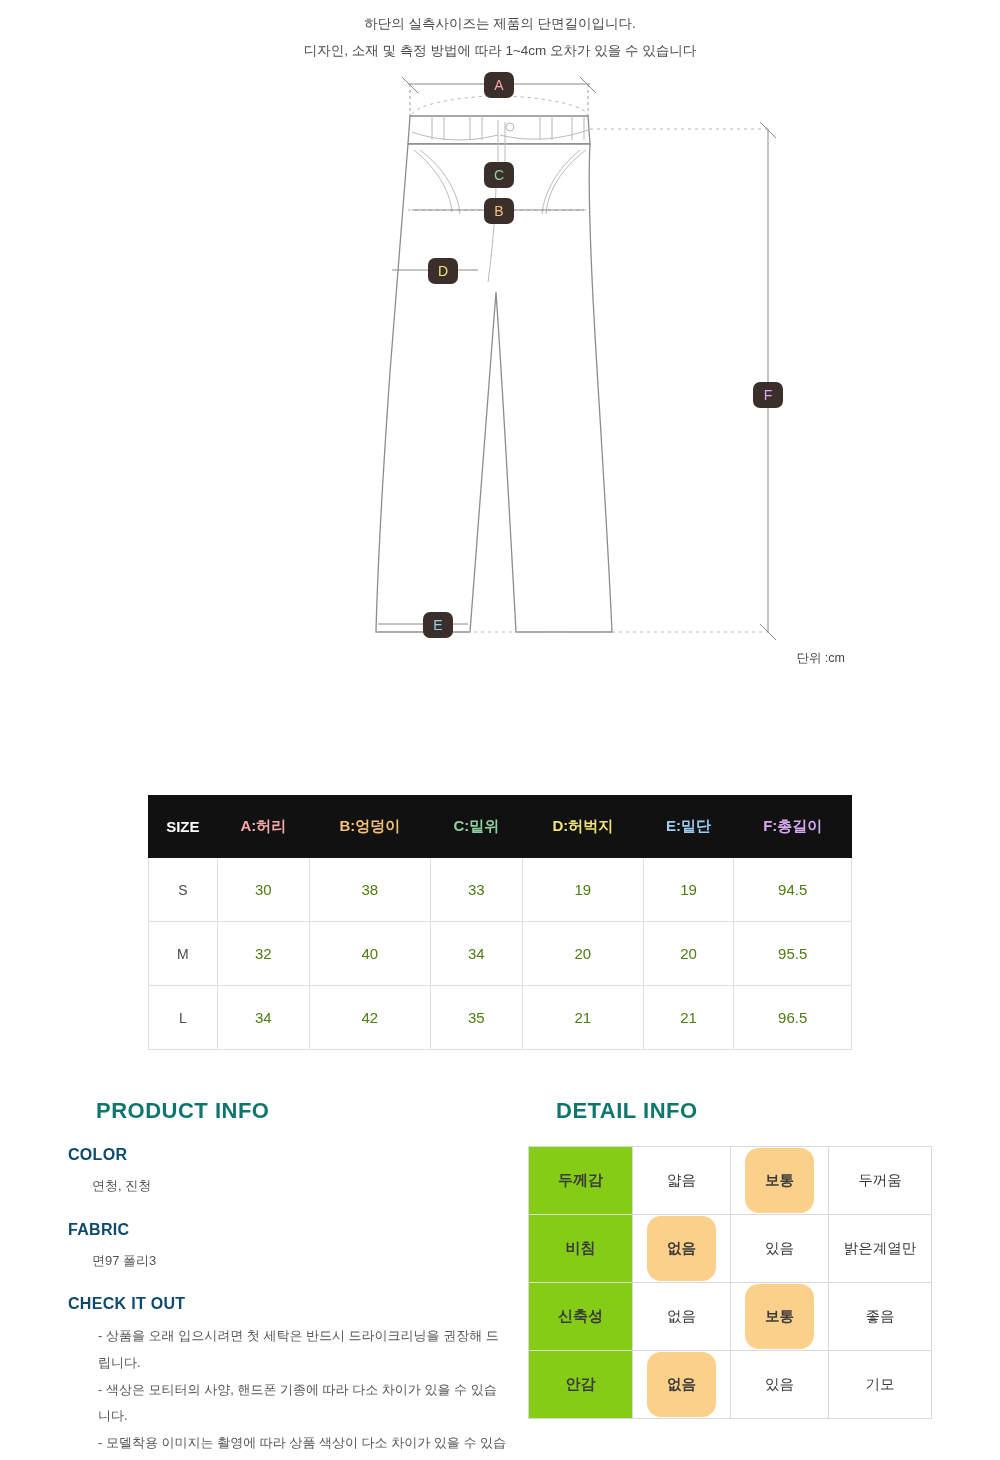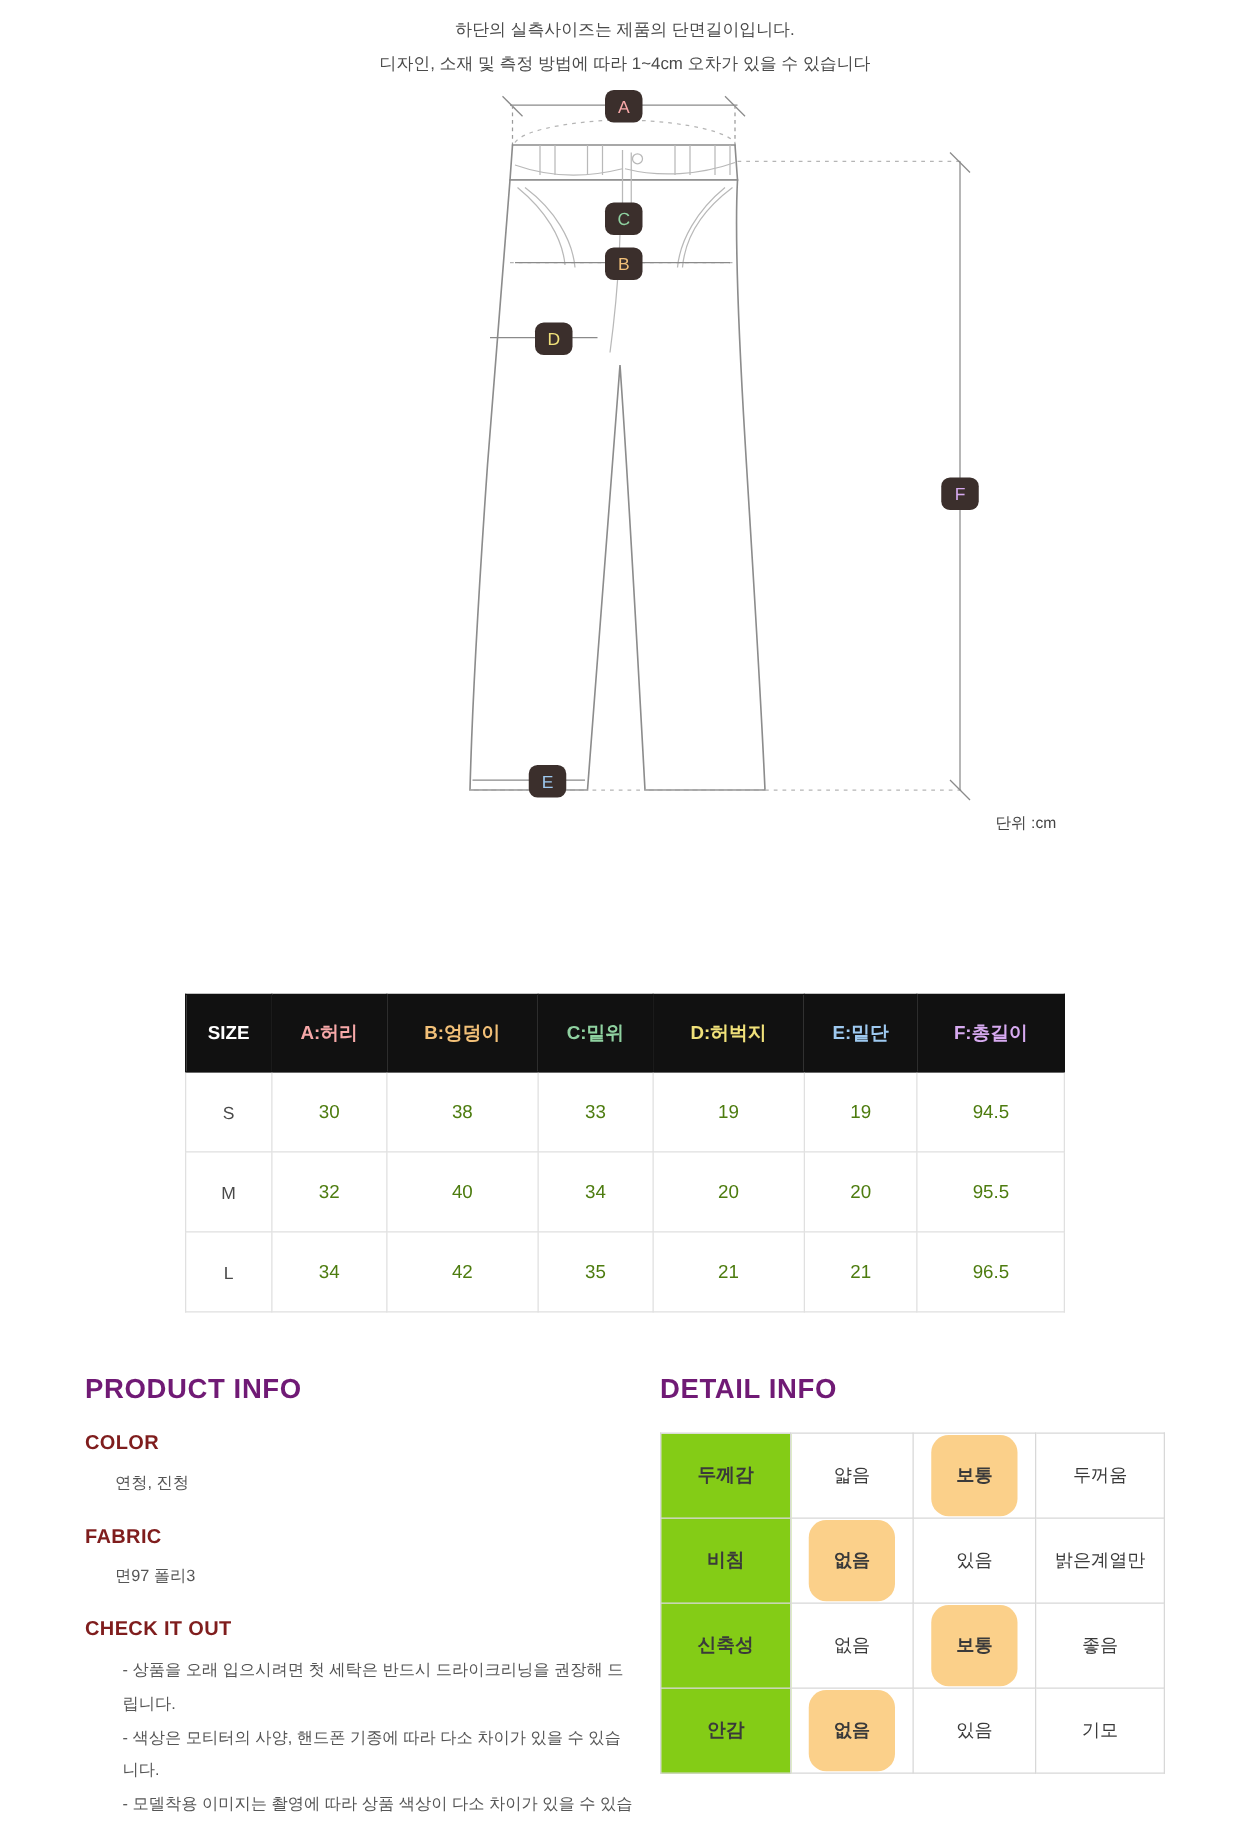--- a/index.html
+++ b/index.html
@@ -58,31 +58,32 @@
     text-align: center;
     font-size: 15px;
     color: #4d7c0f;
   }
   table.size-table td.size-cell { font-size: 14px; color: #4a4a4a; }
 
   
   .section-title {
     font-size: 22px;
     font-weight: bold;
-    color: #701a75;
+    color: #0f766e;
     letter-spacing: 0.5px;
+    margin-left: 28px;
   }
   .product-info { position: absolute; left: 68px; top: 1098px; width: 440px; }
   .detail-info { position: absolute; left: 528px; top: 1098px; width: 330px; }
 
   .pi-block { margin-top: 22px; }
   .pi-head {
     font-size: 16px;
     font-weight: bold;
-    color: #7f1d1d;
+    color: #0c4a6e;
     letter-spacing: 0.3px;
   }
   .pi-body {
     font-size: 13px;
     color: #555;
     margin-top: 10px;
     padding-left: 24px;
     line-height: 1.9;
   }
   .pi-list { margin-top: 10px; padding-left: 30px; }

